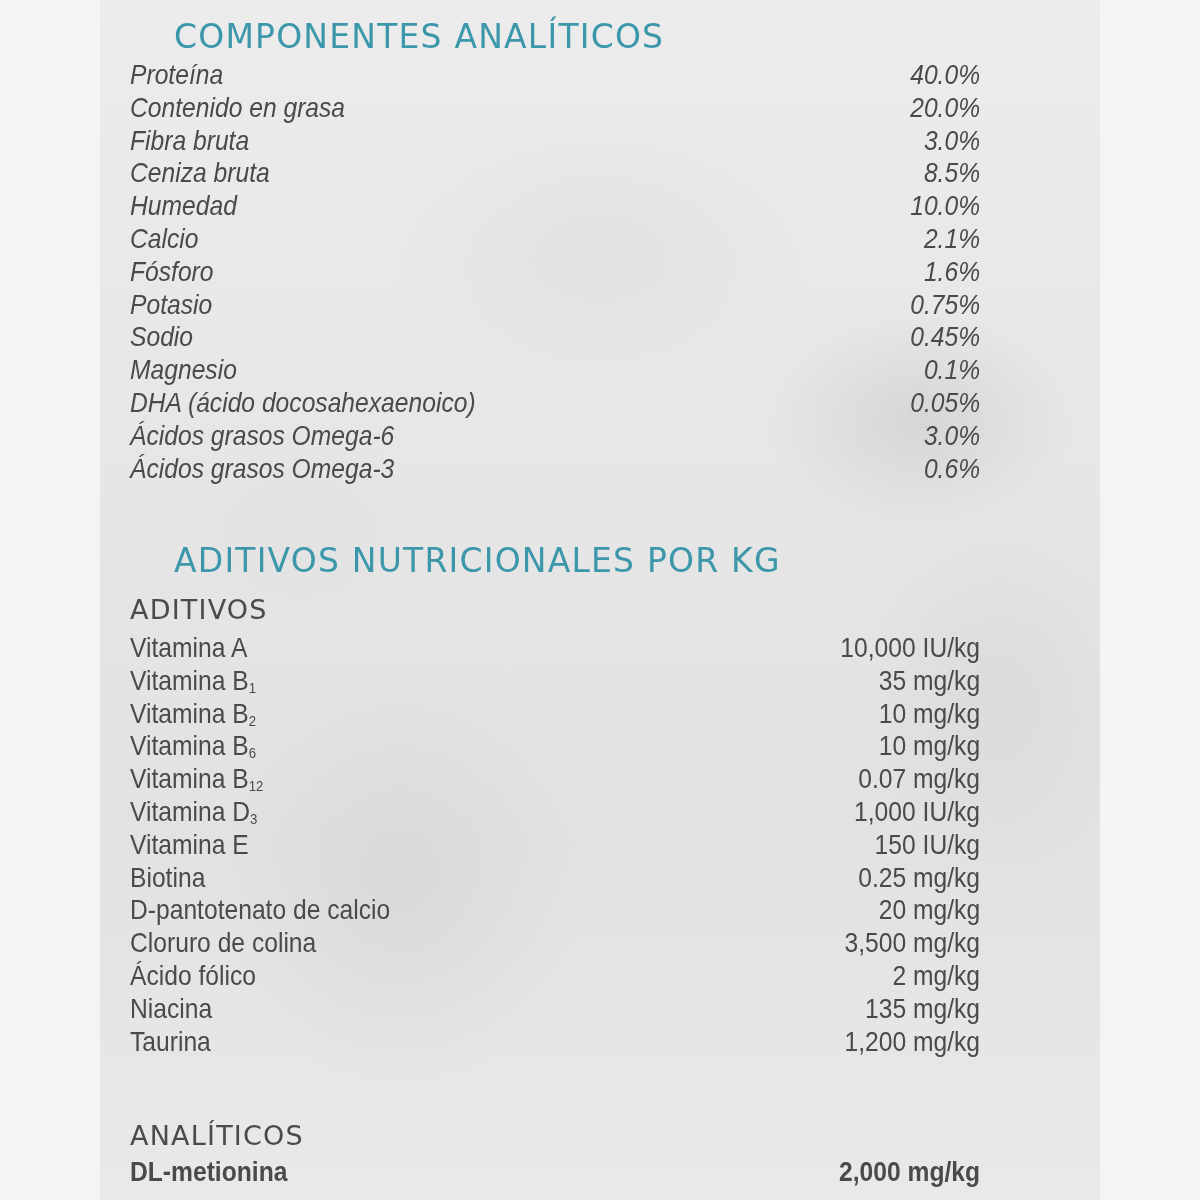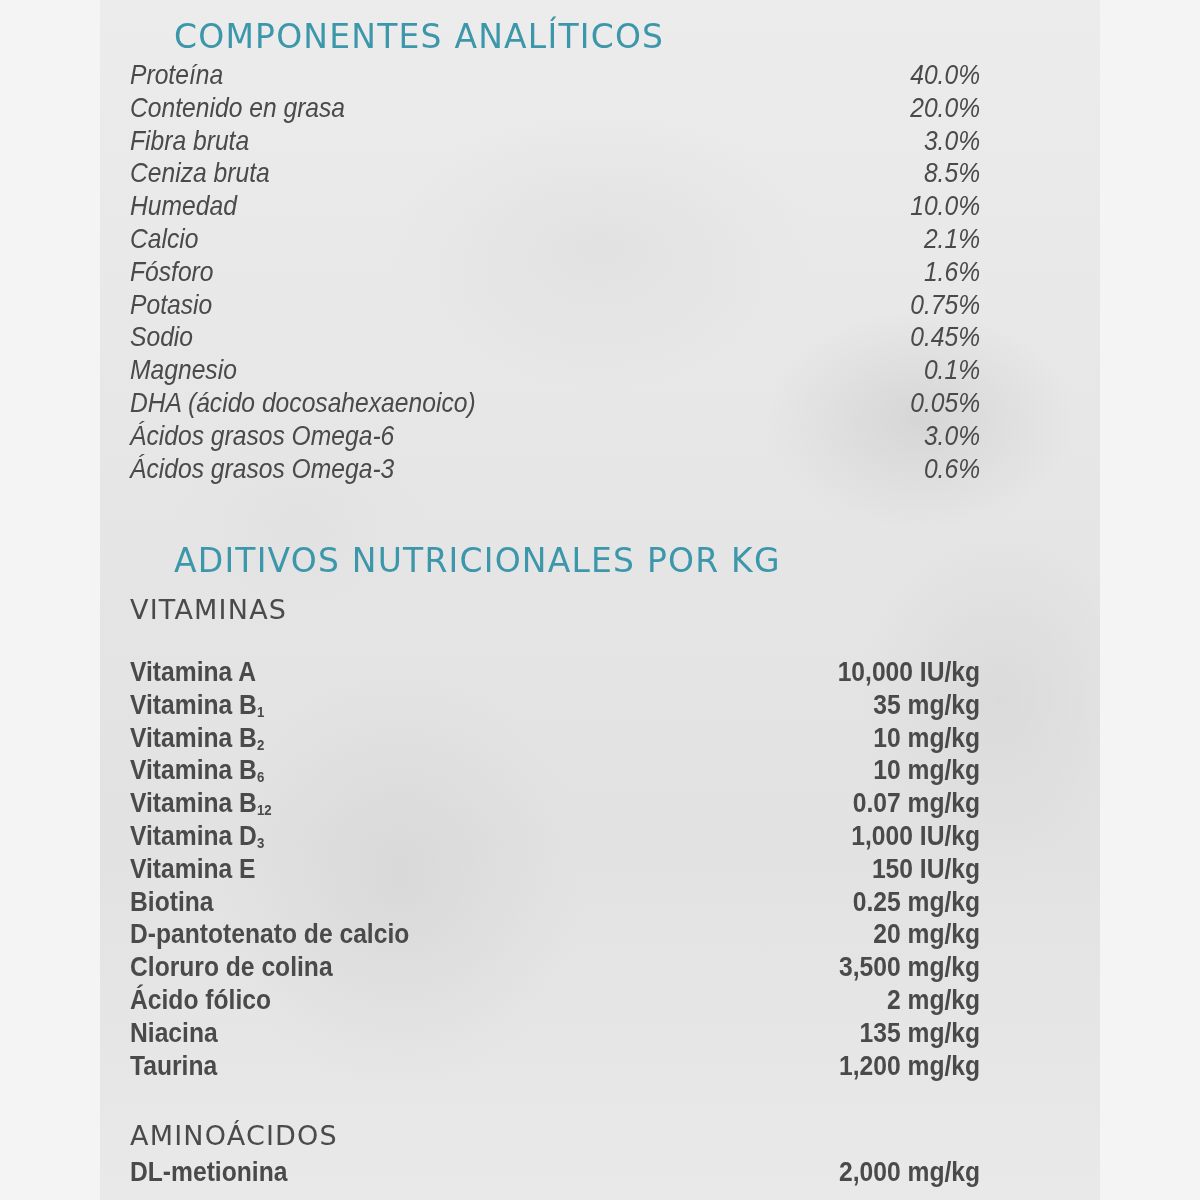--- a/index.html
+++ b/index.html
@@ -129,23 +129,23 @@
       <span class="value">3.0%</span>
     </div>
   <div class="row">
       <span class="label">Ácidos grasos Omega-3</span>
       <span class="value">0.6%</span>
     </div>
 </div>
 
 <div class="section-title" style="top:544px;">ADITIVOS NUTRICIONALES POR KG</div>
 
-<div class="sub-title" style="top:596px;">VITAMINAS</div>
-
-<div class="rows" style="top:656px;font-weight:bold;">
+<div class="sub-title" style="top:596px;">ADITIVOS</div>
+
+<div class="rows" style="top:632px;">
   <div class="row">
       <span class="label"><span>Vitamina A</span><sub></sub></span>
       <span class="value">10,000 IU/kg</span>
     </div>
   <div class="row">
       <span class="label"><span>Vitamina B</span><sub>1</sub></span>
       <span class="value">35 mg/kg</span>
     </div>
   <div class="row">
       <span class="label"><span>Vitamina B</span><sub>2</sub></span>
@@ -186,20 +186,20 @@
   <div class="row">
       <span class="label"><span>Niacina</span><sub></sub></span>
       <span class="value">135 mg/kg</span>
     </div>
   <div class="row">
       <span class="label"><span>Taurina</span><sub></sub></span>
       <span class="value">1,200 mg/kg</span>
     </div>
 </div>
 
-<div class="sub-title" style="top:1122px;">AMINOÁCIDOS</div>
+<div class="sub-title" style="top:1122px;">ANALÍTICOS</div>
 
 <div class="rows" style="top:1156px;font-weight:bold;">
   <div class="row">
       <span class="label">DL-metionina</span>
       <span class="value">2,000 mg/kg</span>
     </div>
 </div>
 
 </body></html>

